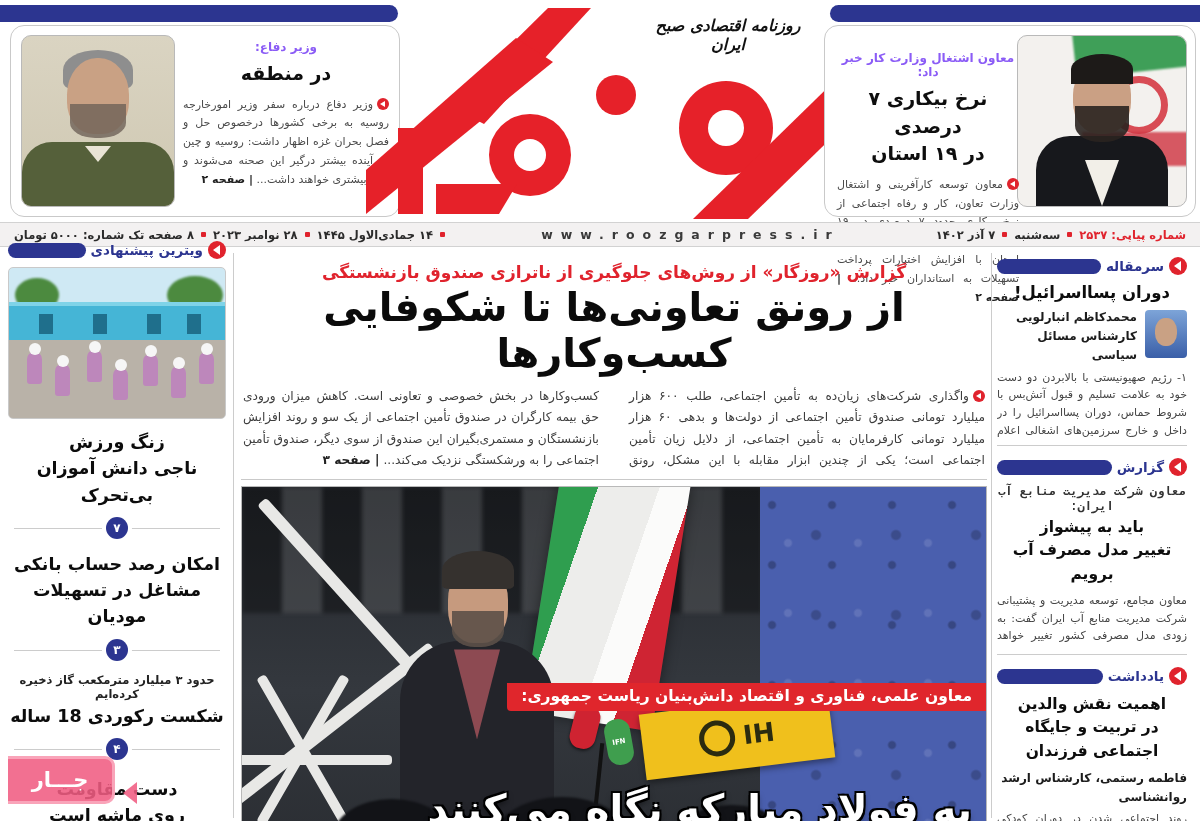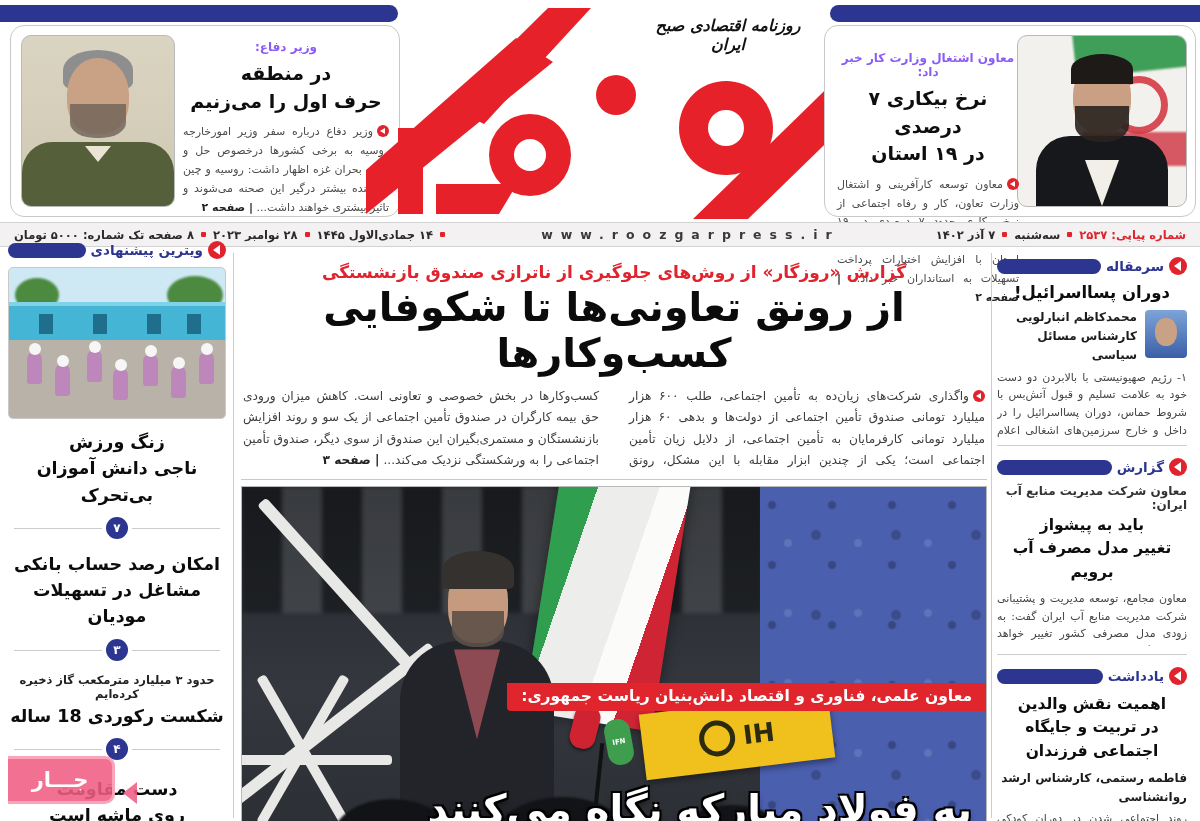--- a/index.html
+++ b/index.html
@@ -118,21 +118,21 @@
          background:#2c3590;color:#fff;font-size:12px;font-weight:bold;text-align:center;line-height:22px;box-shadow:0 0 0 4px #fff;}
   .jar{position:absolute;left:0;top:519px;width:104px;height:42px;background:rgba(240,92,130,.88);
        border:3px solid rgba(250,170,190,.9);border-left:none;border-radius:0 10px 10px 0;
        color:#fff;font-weight:bold;font-size:21px;display:flex;align-items:center;justify-content:center;z-index:5;}
   .jar::after{content:"";position:absolute;left:100%;bottom:-3px;border:11px solid transparent;border-right:14px solid rgba(240,92,130,.88);}
   
   .rsec{overflow:hidden;}
   .r1{height:184px;} .r2{height:192px;} .r3{height:178px;}
   .r-head1{font-size:16.5px;font-weight:bold;color:#0d0d0d;text-align:center;margin:2px 0 6px;}
   .r-head2{font-size:15.5px;font-weight:bold;color:#0d0d0d;text-align:center;line-height:1.5;margin:2px 0 6px;}
-  .r-kicker{font-size:12px;font-weight:bold;color:#333;text-align:right;margin:2px 0 2px;}
+  .r-kicker{font-size:12px;font-weight:bold;color:#333;text-align:center;margin:2px 0 2px;font-family:Liberation Mono, monospace;}
   .auth-ph{float:right;width:42px;height:48px;margin:2px 0 4px 8px;border-radius:4px;position:relative;overflow:hidden;
            background:linear-gradient(#7da4d8,#3a5fa8);}
   .auth-ph::after{content:"";position:absolute;left:50%;top:8px;transform:translateX(-50%);width:22px;height:28px;background:#c9a184;border-radius:45%;}
   .r-auth{font-size:12px;font-weight:bold;color:#1c1c1c;text-align:right;line-height:1.6;}
   .r-body{font-size:11px;color:#454545;text-align:justify;line-height:1.62;margin-top:3px;}
 </style>
 </head>
 <body>
 
 <div class="page">
@@ -145,21 +145,20 @@
       <span class="hair"></span>
       <span class="head"></span>
       <span class="beard"></span>
       <span class="uniform"></span>
       <span class="collar"></span>
     </div>
     <div class="topstory ts-left">
       <div class="t-kicker">وزیر دفاع:</div>
       <div class="t-head">
         <span>در منطقه</span><br>
-        <span>حرف اول را می‌زنیم</span>
       </div>
       <div class="t-body">
         <span class="bullet"></span><span>وزیر دفاع درباره سفر وزیر امورخارجه روسیه به برخی کشورها درخصوص حل و فصل بحران غزه اظهار داشت: روسیه و چین در آینده بیشتر درگیر این صحنه می‌شوند و تاثیر بیشتری خواهند داشت...</span>
         <b class="t-pref">| صفحه ۲</b>
       </div>
     </div>
   </div>
 
   <div class="tagline">روزنامه اقتصادی صبح ایران</div>
   <svg class="logo" viewBox="358 0 500 219" aria-label="روزگار">

